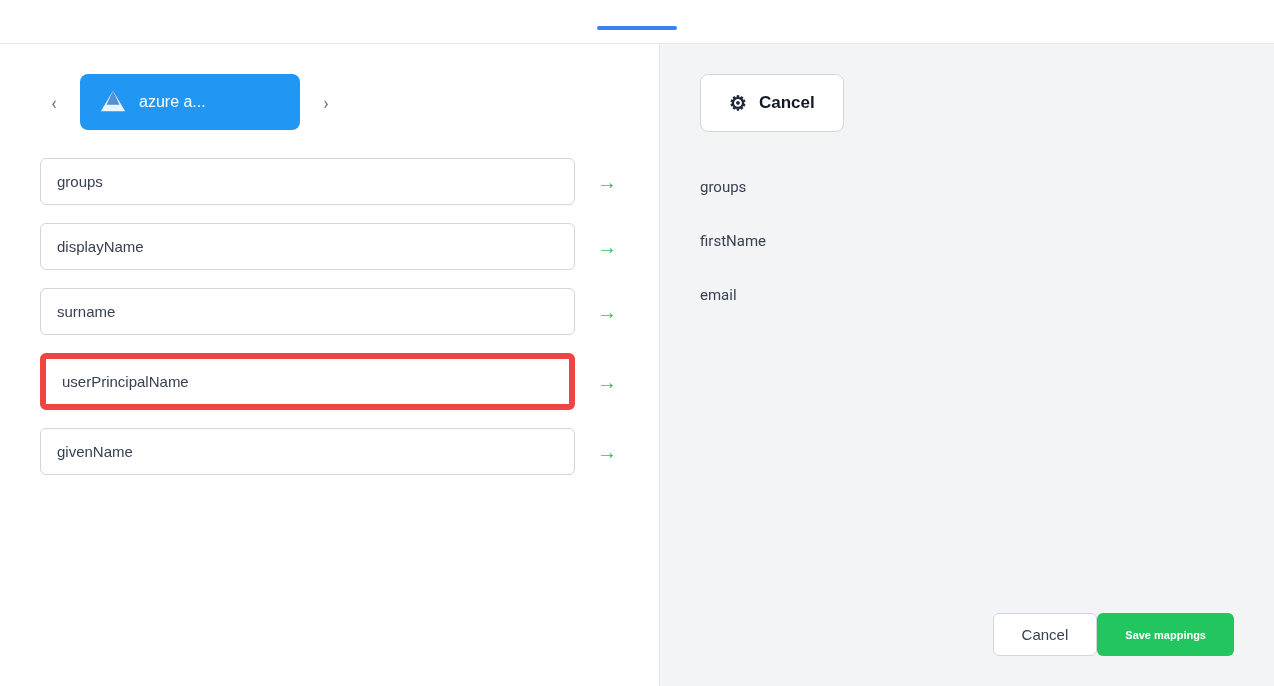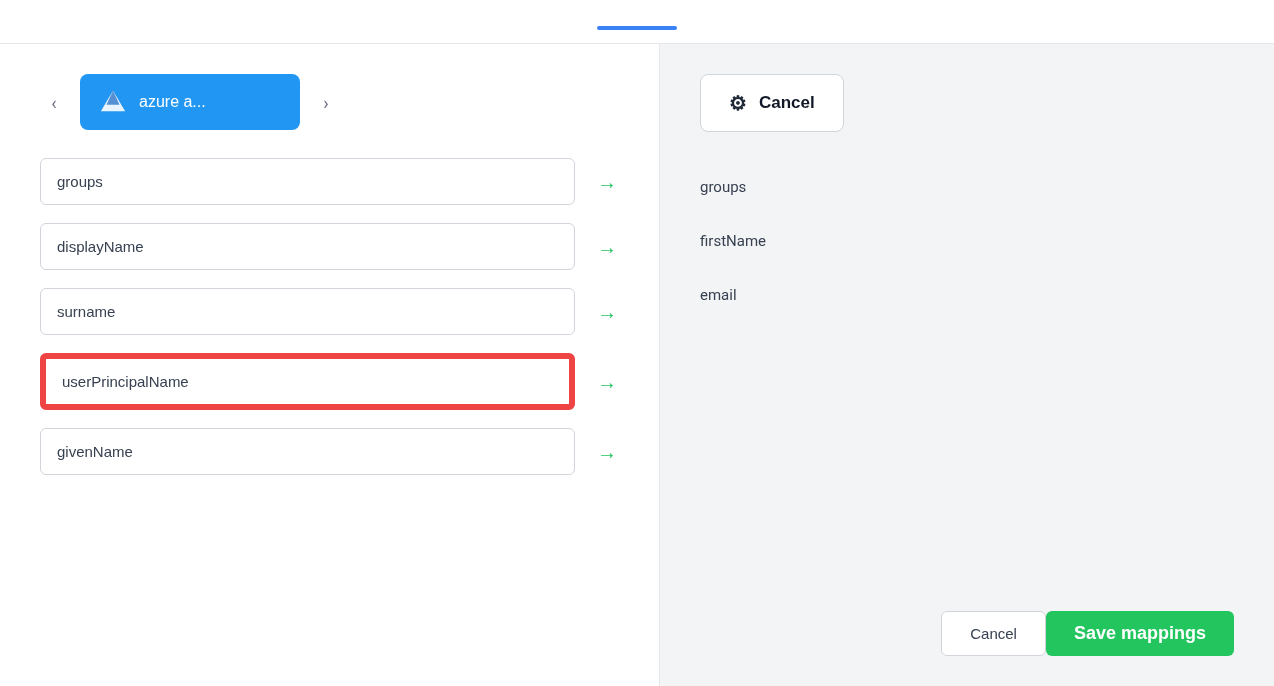--- a/index.html
+++ b/index.html
@@ -183,21 +183,21 @@
       cursor: pointer;
       font-weight: 500;
     }
 
     .save-btn {
       border: none;
       border-radius: 6px;
       background: #22c55e;
       color: #fff;
       padding: 12px 28px;
-      font-size: 18px;
+      font-size: 11px;
       font-weight: 600;
       cursor: pointer;
     }
   </style>
 </head>
 <body>
 
 <div class="top-bar">
   <div class="progress-bar"></div>
 </div>

